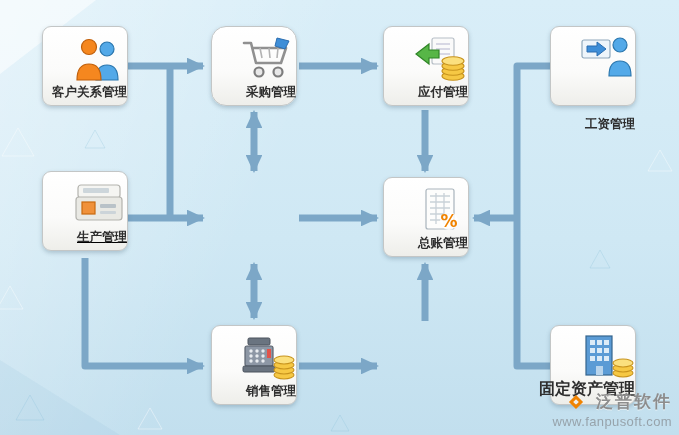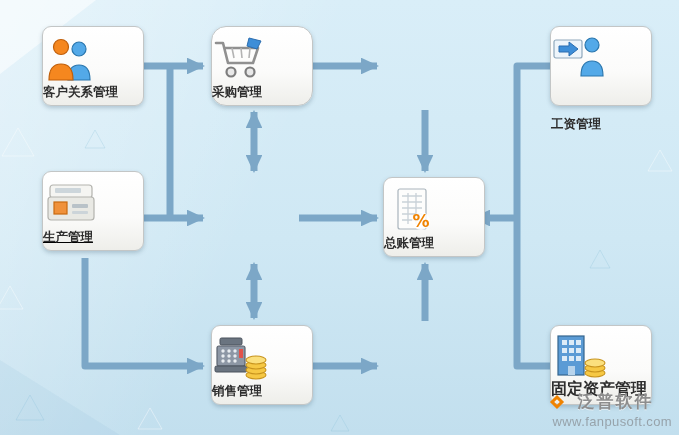--- a/index.html
+++ b/index.html
@@ -13,47 +13,47 @@
     overflow: hidden;
     background:
       linear-gradient(115deg, rgba(255,255,255,0.38), rgba(255,255,255,0) 40%),
       linear-gradient(180deg, #d9eef8 0%, #cfe8f4 55%, #c2dfee 100%);
   }
 
   .bg-decor, .edges { position: absolute; inset: 0; }
 
   .node {
     position: absolute;
-    width: 102px;
+    width: 86px;
     height: 80px;
     border: 1px solid #c3c6c6;
     border-radius: 9px;
     background: linear-gradient(180deg, #ffffff 0%, #fbfbfa 58%, #eeeeea 100%);
     box-shadow: 0 2px 4px rgba(70,100,120,0.30);
     display: flex;
     flex-direction: column;
-    align-items: flex-start;
+    align-items: flex-end;
   }
   .node .icon { flex: 1; display: flex; align-items: center; justify-content: center; padding-top: 5px; }
   .node .label { font-size: 12.5px; font-weight: bold; color: #2e2e2e; line-height: 1; padding-bottom: 7px; white-space: nowrap; }
   .n-assets .label { font-size: 16px; }
 
   .n-crm        { left: 42px;  top: 26px; }
   .n-purchase   { left: 211px; top: 26px; border-radius: 15px; }
   .n-payable    { left: 383px; top: 26px; }
   .n-salary     { left: 550px; top: 26px; gap: 40px; }
   .n-production { left: 42px;  top: 171px; text-decoration: underline; }
   .n-warehouse  { left: 211px; top: 177px; }
   .n-ledger     { left: 383px; top: 177px; }
   .n-sales      { left: 211px; top: 325px; }
   .n-receivable { left: 383px; top: 325px; }
   .n-assets     { left: 550px; top: 325px; }
 
   .watermark { position: absolute; right: 7px; bottom: 6px; text-align: right; }
-  .wm-row { display: flex; align-items: center; justify-content: flex-start; gap: 15px; }
+  .wm-row { display: flex; align-items: center; justify-content: flex-end; gap: 15px; }
   .wm-logo { width: 10px; height: 10px; border: 3px solid #f08300; transform: rotate(45deg); display: inline-block; }
   .wm-brand { font-size: 17px; font-weight: bold; color: #8d8d8d; letter-spacing: 2px; text-shadow: 0 1px 0 rgba(255,255,255,0.6); }
   .wm-url { font-size: 13px; color: #97a3ab; margin-top: 1px; letter-spacing: 0.4px; }
 </style>
 </head>
 <body>
 
 <div class="stage">
 
   <svg class="bg-decor" width="679" height="435">
@@ -117,20 +117,36 @@
         <path d="M4 7 h7 l5 20 h25 l5 -15 H13" fill="none" stroke="#909090" stroke-width="2.6" stroke-linejoin="round" stroke-linecap="round"></path>
         <path d="M20 12 l2 10 M29 12 l1 10 M38 12 l-1 10" stroke="#b3b3b3" stroke-width="1.6"></path>
         <circle cx="19" cy="36" r="4.5" fill="#e8e8e8" stroke="#7d7d7d" stroke-width="2.2"></circle>
         <circle cx="38" cy="36" r="4.5" fill="#e8e8e8" stroke="#7d7d7d" stroke-width="2.2"></circle>
         <path d="M37 2 l12 3 -4 8 -10 -3 z" fill="#3e8ed8" stroke="#2a6db0"></path>
       </svg>
     </span>
     <span class="label">采购管理</span>
   </div>
 
+  <div class="node n-payable">
+    <span class="icon">
+      <svg width="56" height="46" viewBox="0 0 56 46">
+        <rect x="20" y="2" width="22" height="26" rx="2" fill="#fafafa" stroke="#b6bec6" stroke-width="1.2"></rect>
+        <path d="M24 8 h14 M24 13 h14 M24 18 h14" stroke="#ccd" stroke-width="1.4"></path>
+        <polygon points="17,8 17,14 27,14 27,22 17,22 17,28 4,18" fill="#57b647" stroke="#2f8526" stroke-width="1.2"></polygon>
+        <g fill="#f6c844" stroke="#c7931d" stroke-width="1.1">
+          <ellipse cx="41" cy="40" rx="11" ry="4.2"></ellipse>
+          <ellipse cx="41" cy="35" rx="11" ry="4.2"></ellipse>
+          <ellipse cx="41" cy="30" rx="11" ry="4.2"></ellipse>
+          <ellipse cx="41" cy="25" rx="11" ry="4.2" fill="#fbe07e"></ellipse>
+        </g>
+      </svg>
+    </span>
+    <span class="label">应付管理</span>
+  </div>
 
   <div class="node n-salary">
     <span class="icon">
       <svg width="56" height="46" viewBox="0 0 56 46">
         <rect x="3" y="8" width="28" height="18" rx="2" fill="#eef5fb" stroke="#8fa8bc" stroke-width="1.2"></rect>
         <polygon points="8,14 18,14 18,10 27,17 18,24 18,20 8,20" fill="#3e8ed8" stroke="#2a6db0" stroke-width="1"></polygon>
         <circle cx="41" cy="13" r="7" fill="#53a9e8" stroke="#2a76ad" stroke-width="1.2"></circle>
         <path d="M30 44 q0-15 11-15 q11 0 11 15 z" fill="#53a9e8" stroke="#2a76ad" stroke-width="1.2"></path>
       </svg>
     </span>

